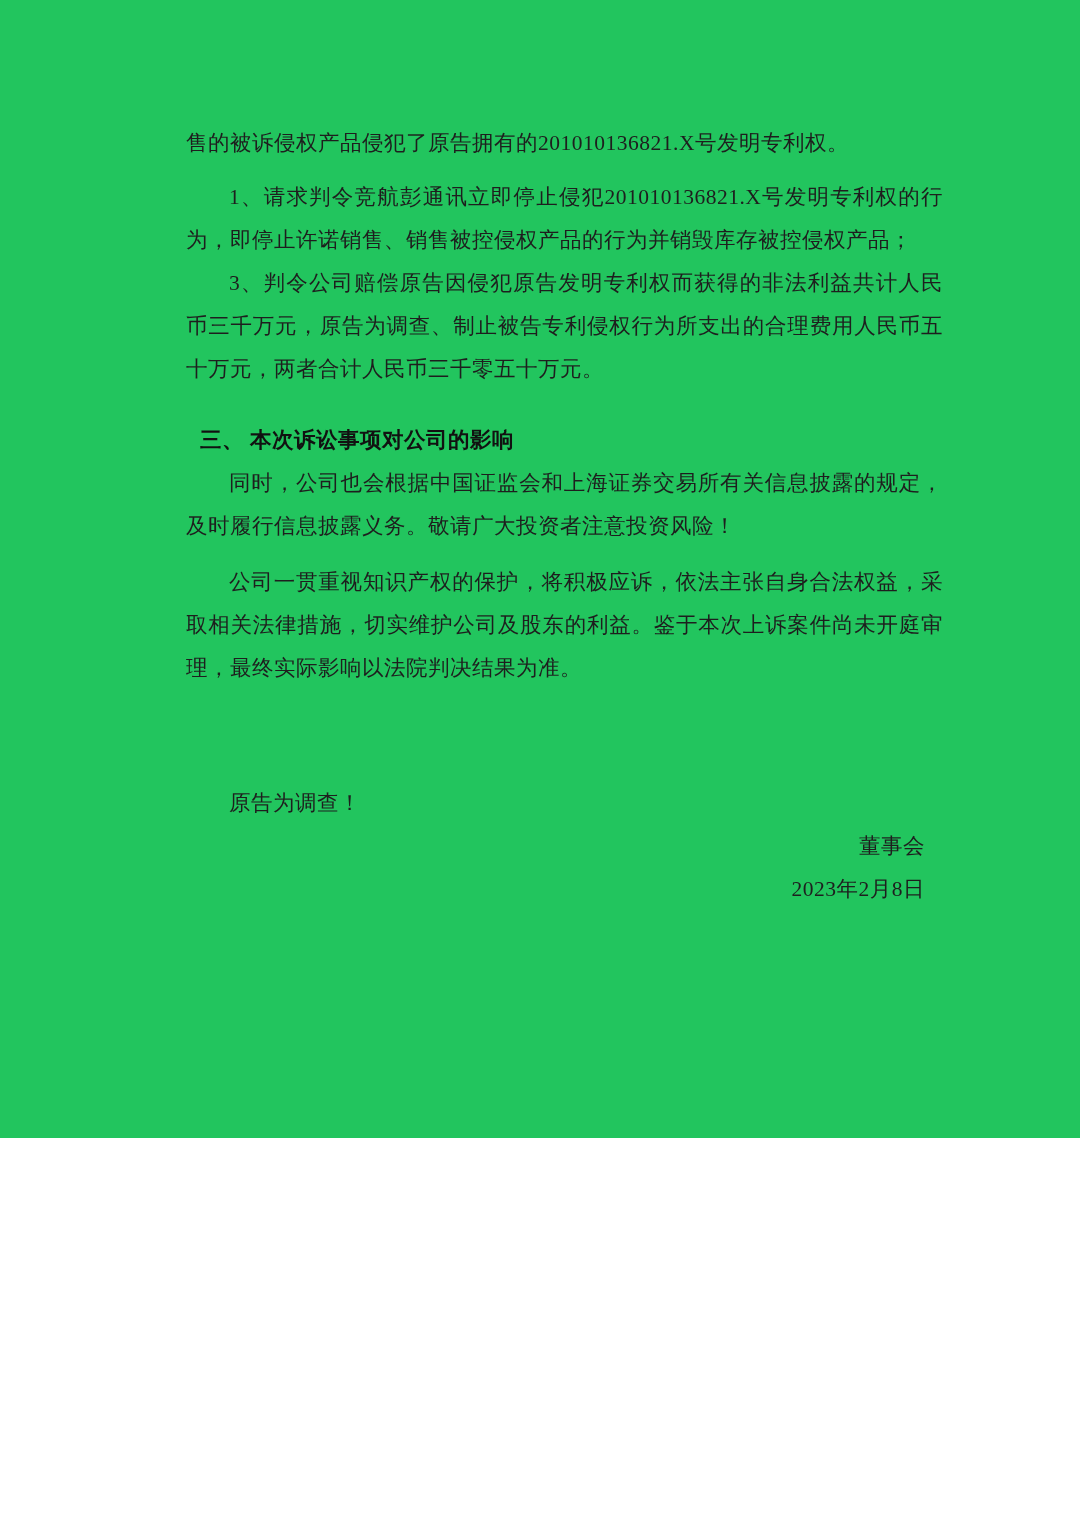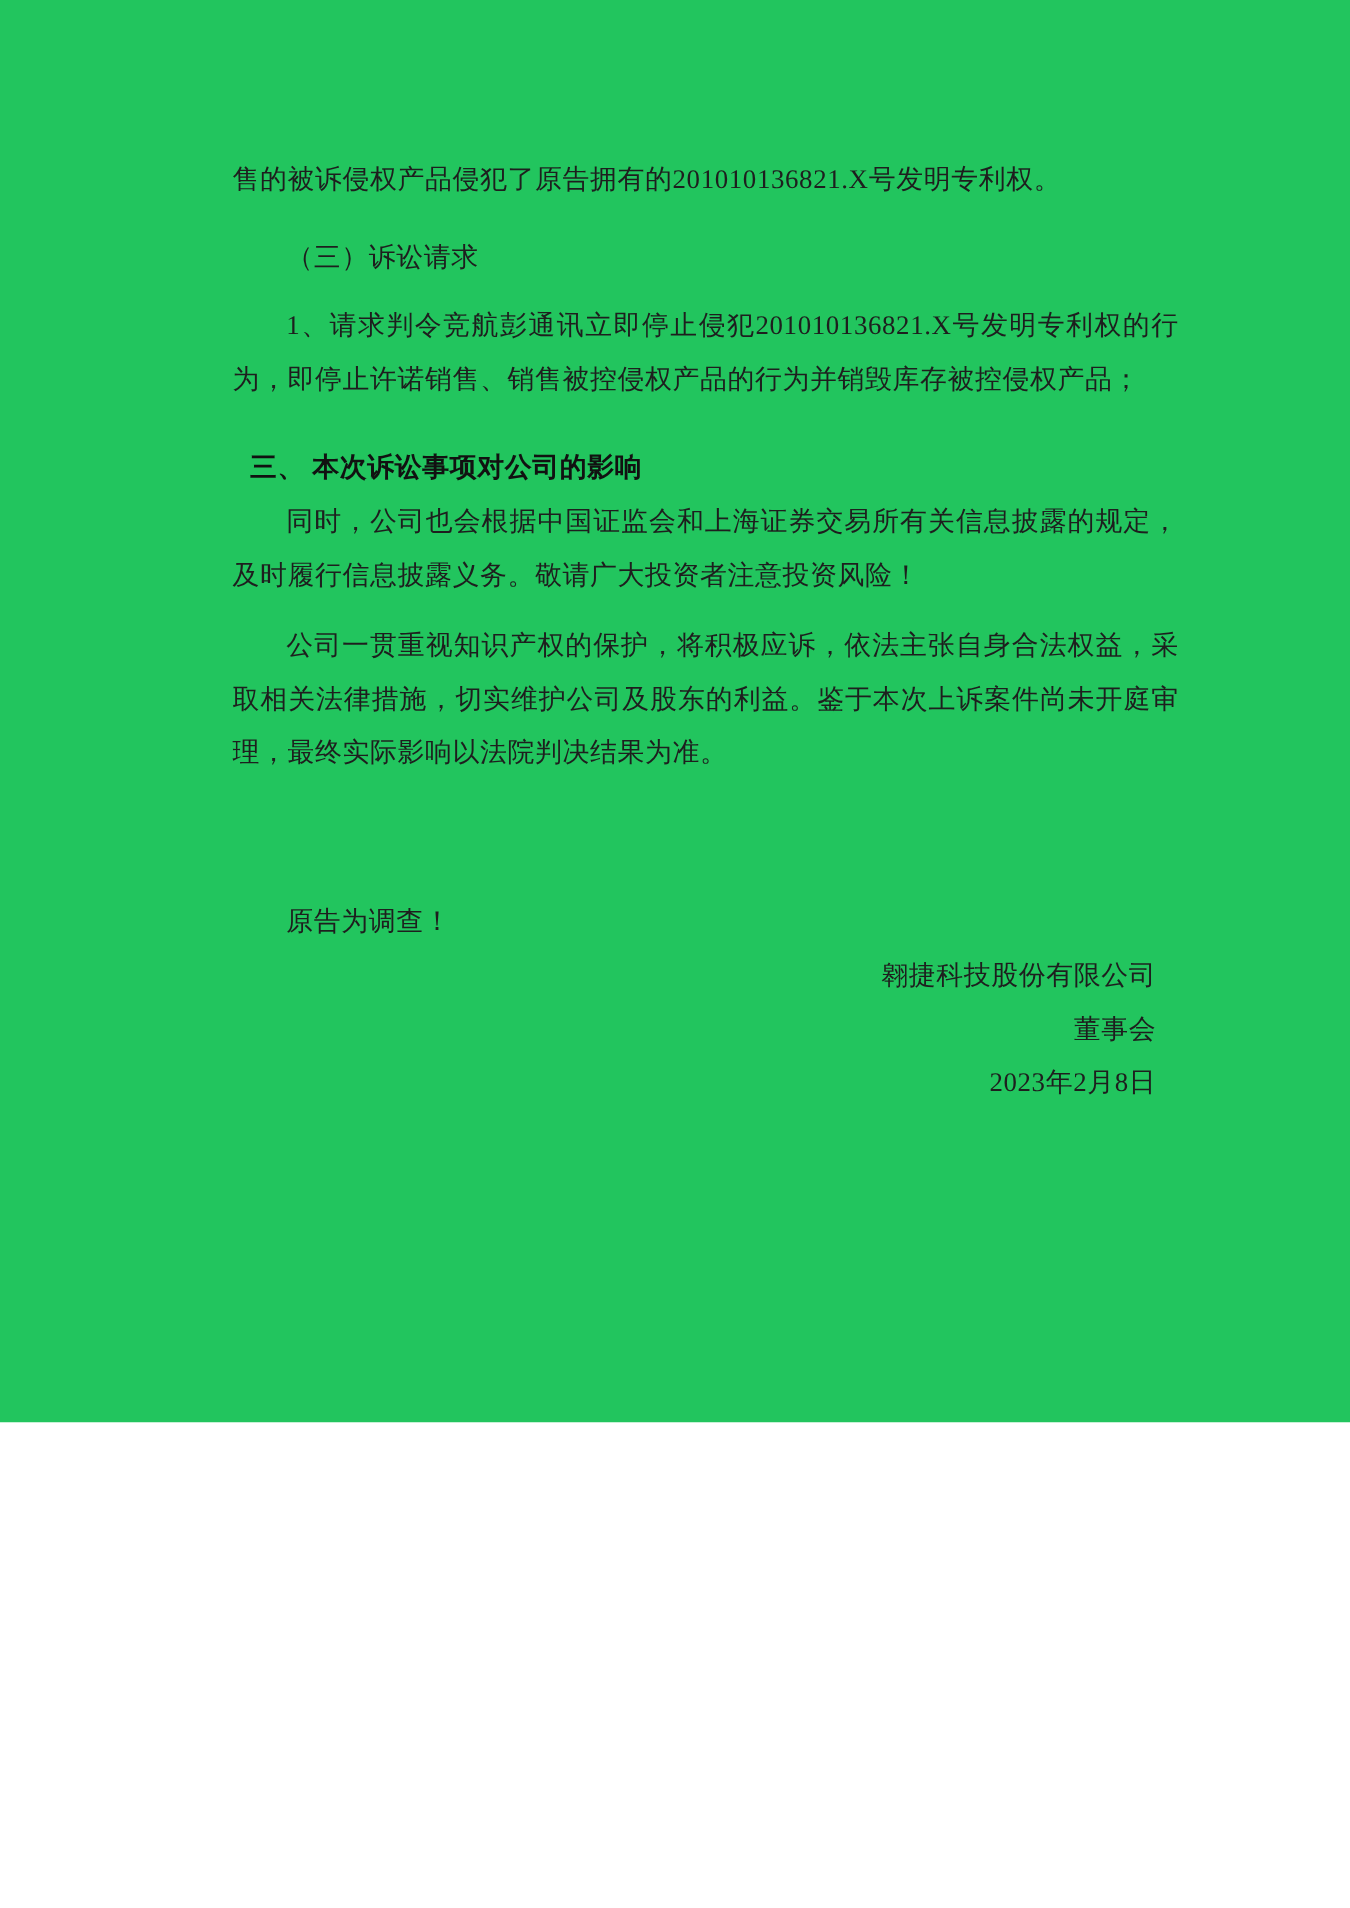--- a/index.html
+++ b/index.html
@@ -59,34 +59,33 @@
   .signature-block p { margin: 0; }
 </style>
 </head>
 <body>
 
 <div class="page">
   <div class="content">
 
     <p class="continuation-line">售的被诉侵权产品侵犯了原告拥有的201010136821.X号发明专利权。</p>
 
-    <p class="subsection-heading">（三）诉讼请求</p>
 
     <p class="claim claim-first">1、请求判令竞航彭通讯立即停止侵犯201010136821.X号发明专利权的行为，即停止许诺销售、销售被控侵权产品的行为并销毁库存被控侵权产品；</p>
 
 
+    <p class="claim">3、判令公司赔偿原告因侵犯原告发明专利权而获得的非法利益共计人民币三千万元，原告为调查、制止被告专利侵权行为所支出的合理费用人民币五十万元，两者合计人民币三千零五十万元。</p>
 
     <p class="section-heading">三、 本次诉讼事项对公司的影响</p>
 
     <p class="claim">同时，公司也会根据中国证监会和上海证券交易所有关信息披露的规定，及时履行信息披露义务。敬请广大投资者注意投资风险！</p>
 
     <p class="claim impact-first">公司一贯重视知识产权的保护，将积极应诉，依法主张自身合法权益，采取相关法律措施，切实维护公司及股东的利益。鉴于本次上诉案件尚未开庭审理，最终实际影响以法院判决结果为准。</p>
 
     <p class="closing-line">原告为调查！</p>
 
     <div class="signature-block">
-      <p>翱捷科技股份有限公司</p>
       <p>董事会</p>
       <p>2023年2月8日</p>
     </div>
 
   </div>
 </div>
 
 </body></html>

